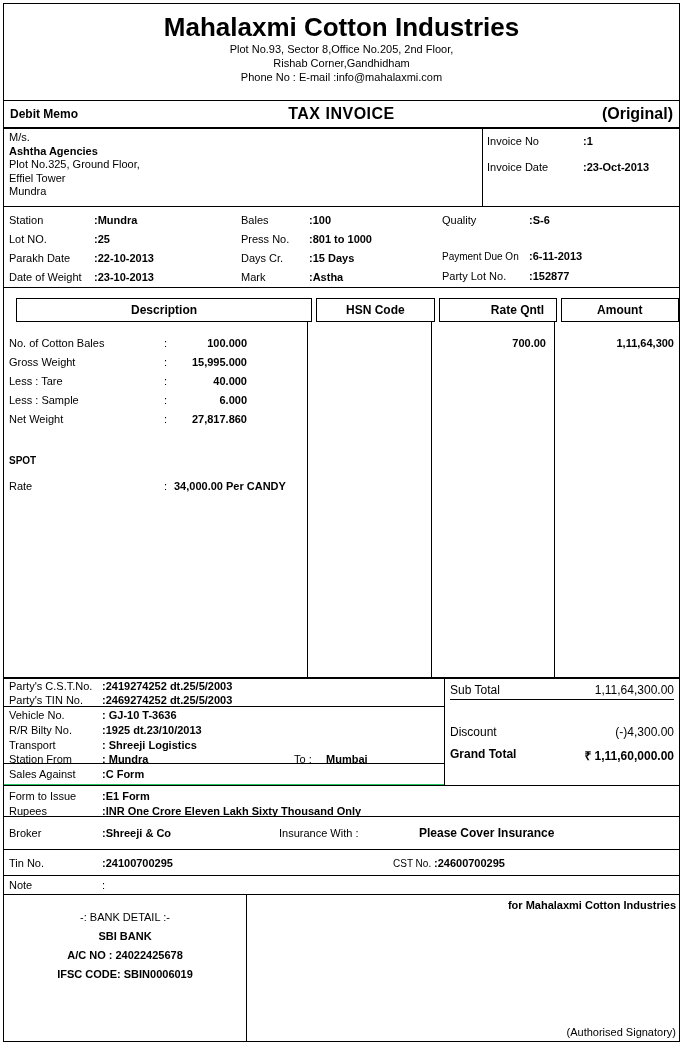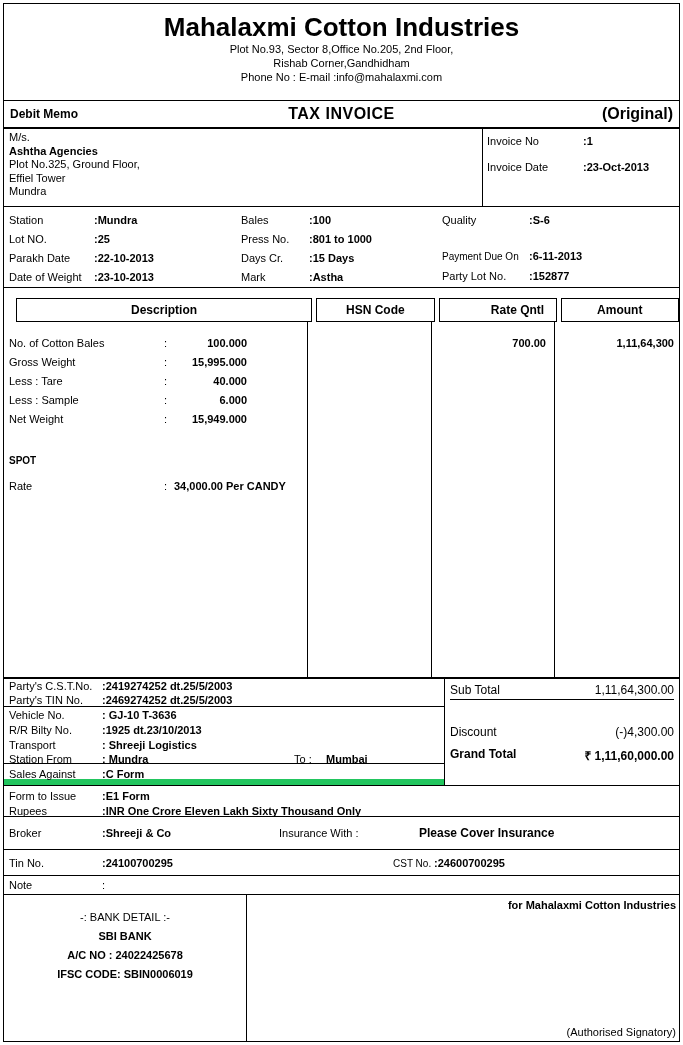--- a/index.html
+++ b/index.html
@@ -45,21 +45,21 @@
   .d-row .dlbl { position:absolute; left:5px; }
   .d-row .dcolon { position:absolute; left:160px; }
   .d-row .dval { position:absolute; left:163px; width:80px; text-align:right; font-weight:bold; }
   .cell-num { position:absolute; font-weight:bold; font-size:11px; text-align:right; }
 
   
   .bottom-grid { height:107px; border-bottom:1px solid #000; display:flex; }
   .bg-left { width:441px; border-right:1px solid #000; display:flex; flex-direction:column; }
   .cst-box { height:29px; border-bottom:1px solid #000; position:relative; }
   .veh-box { height:60px; border-bottom:1px solid #000; position:relative; }
-  .sales-row { height:22px; border-bottom:6px solid #22c55e; position:relative; }
+  .sales-row { height:22px; border-bottom:1px solid #22c55e; position:relative; }
   .form-row { flex:1; position:relative; }
   .kv { position:absolute; white-space:nowrap; font-size:11px; }
   .kv .kvval { position:absolute; left:93px; font-weight:bold; white-space:nowrap; }
   .bg-right { flex:1; padding:0 5px; }
   .tot-row { display:flex; justify-content:space-between; font-size:12px; }
   .subtotal-row { border-bottom:1px solid #000; padding-top:4px; height:21px; }
   .discount-row { margin-top:25px; }
   .grand-row { margin-top:8px; font-weight:bold; }
 
   
@@ -157,21 +157,21 @@
         <span class="dval">40.000</span>
       </div>
     <div class="d-row" style="top:72px;">
         <span class="dlbl lbl">Less : Sample</span>
         <span class="dcolon lbl">:</span>
         <span class="dval">6.000</span>
       </div>
     <div class="d-row" style="top:91px;">
         <span class="dlbl lbl">Net Weight</span>
         <span class="dcolon lbl">:</span>
-        <span class="dval">15,949.000</span>
+        <span class="dval">27,817.860</span>
       </div>
 
     <div class="d-row" style="top:133px;">
         <span class="dlbl" style="font-weight:bold;font-size:10px;">SPOT</span>
       </div>
     <div class="d-row" style="top:158px;">
         <span class="dlbl lbl">Rate</span>
         <span class="dcolon lbl">:</span>
         <span class="dval" style="width:140px;text-align:left;left:170px;">34,000.00 Per CANDY</span>
       </div>

